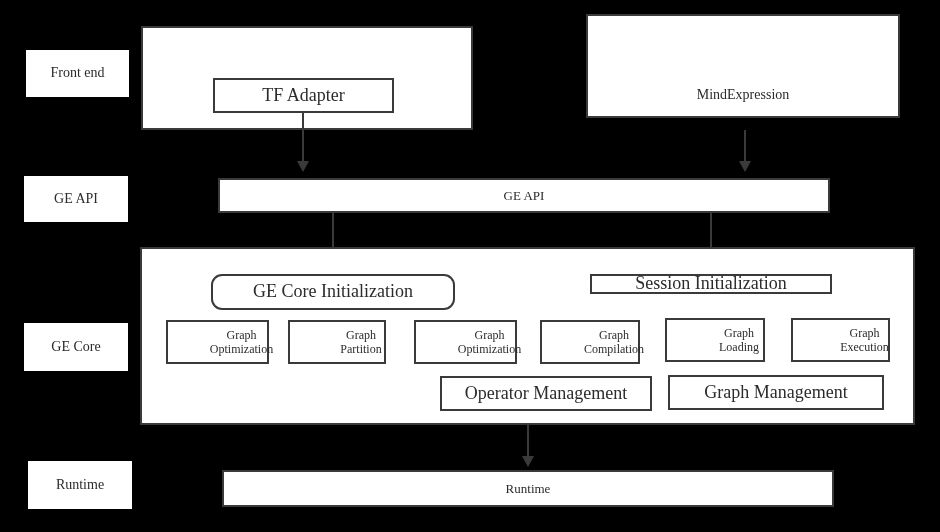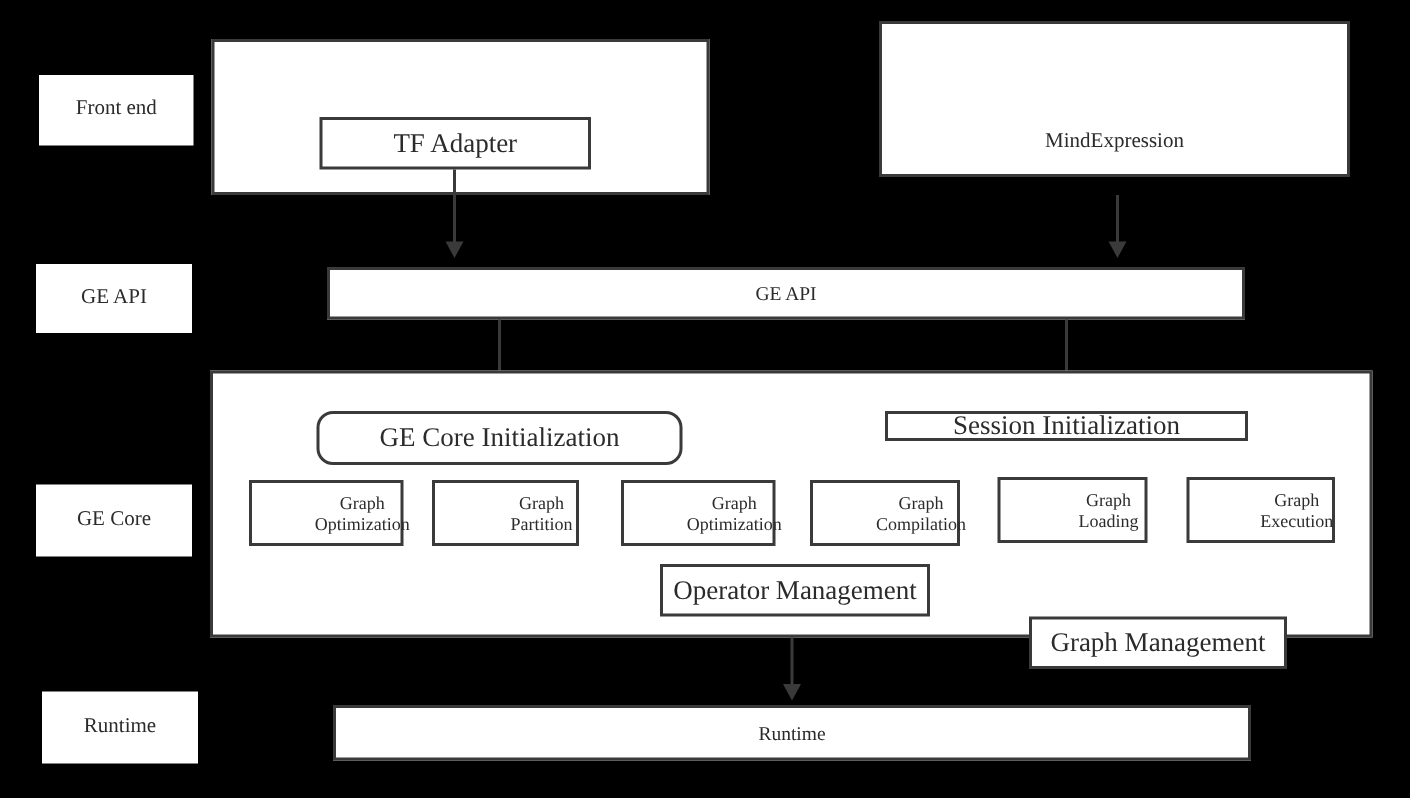--- a/index.html
+++ b/index.html
@@ -150,25 +150,25 @@
     <span>Graph</span>
     <span>Loading</span>
   </div>
 
   <div class="box bordered unit-sm" style="left:791px; top:318px; width:99px; height:44px; flex-direction:column;">
     <span>Graph</span>
     <span>Execution</span>
   </div>
 
 
-  <div class="box bordered unit" style="left:440px; top:376px; width:180px; height:35px;">
+  <div class="box bordered unit" style="left:440px; top:376px; width:212px; height:35px;">
     <span>Operator Management</span>
   </div>
 
-  <div class="box bordered unit" style="left:686px; top:375px; width:172px; height:35px;margin-top:36px;">
+  <div class="box bordered unit" style="left:668px; top:375px; width:216px; height:35px;">
     <span>Graph Management</span>
   </div>
 
   <div class="connector arrow-line" style="left:527px; top:425px; height:33px;"></div>
   <div class="arrow-head" style="left:522px; top:456px;"></div>
 
   <div class="box bordered bar-label" style="left:222px; top:470px; width:612px; height:37px;">
     <span>Runtime</span>
   </div>
 

